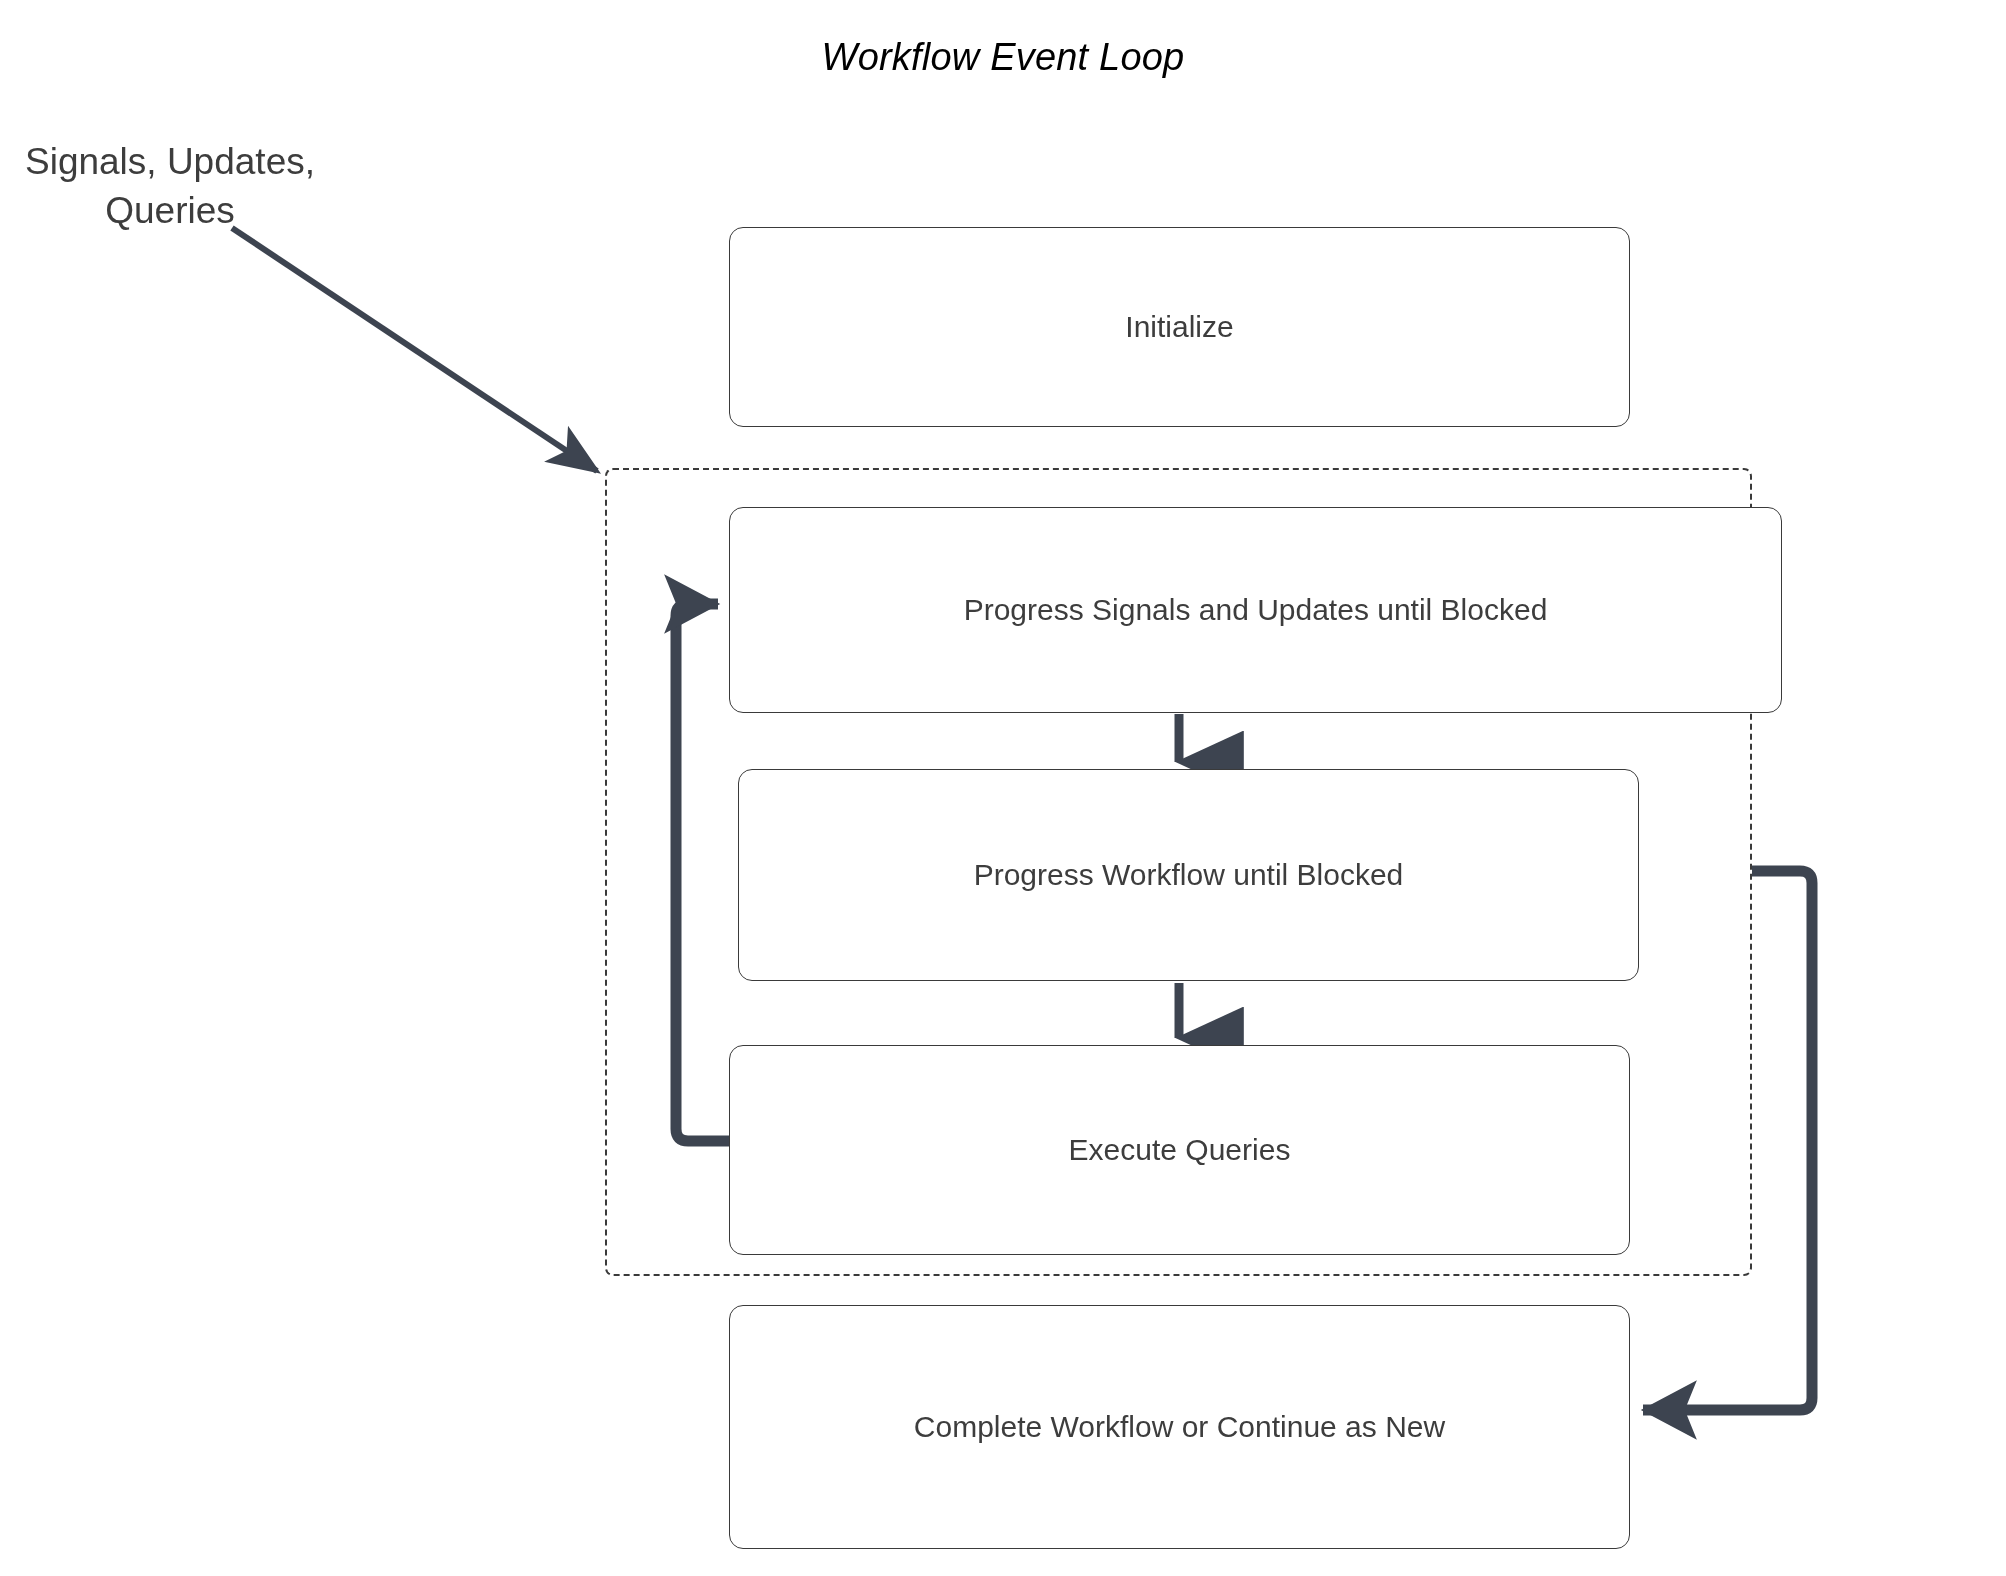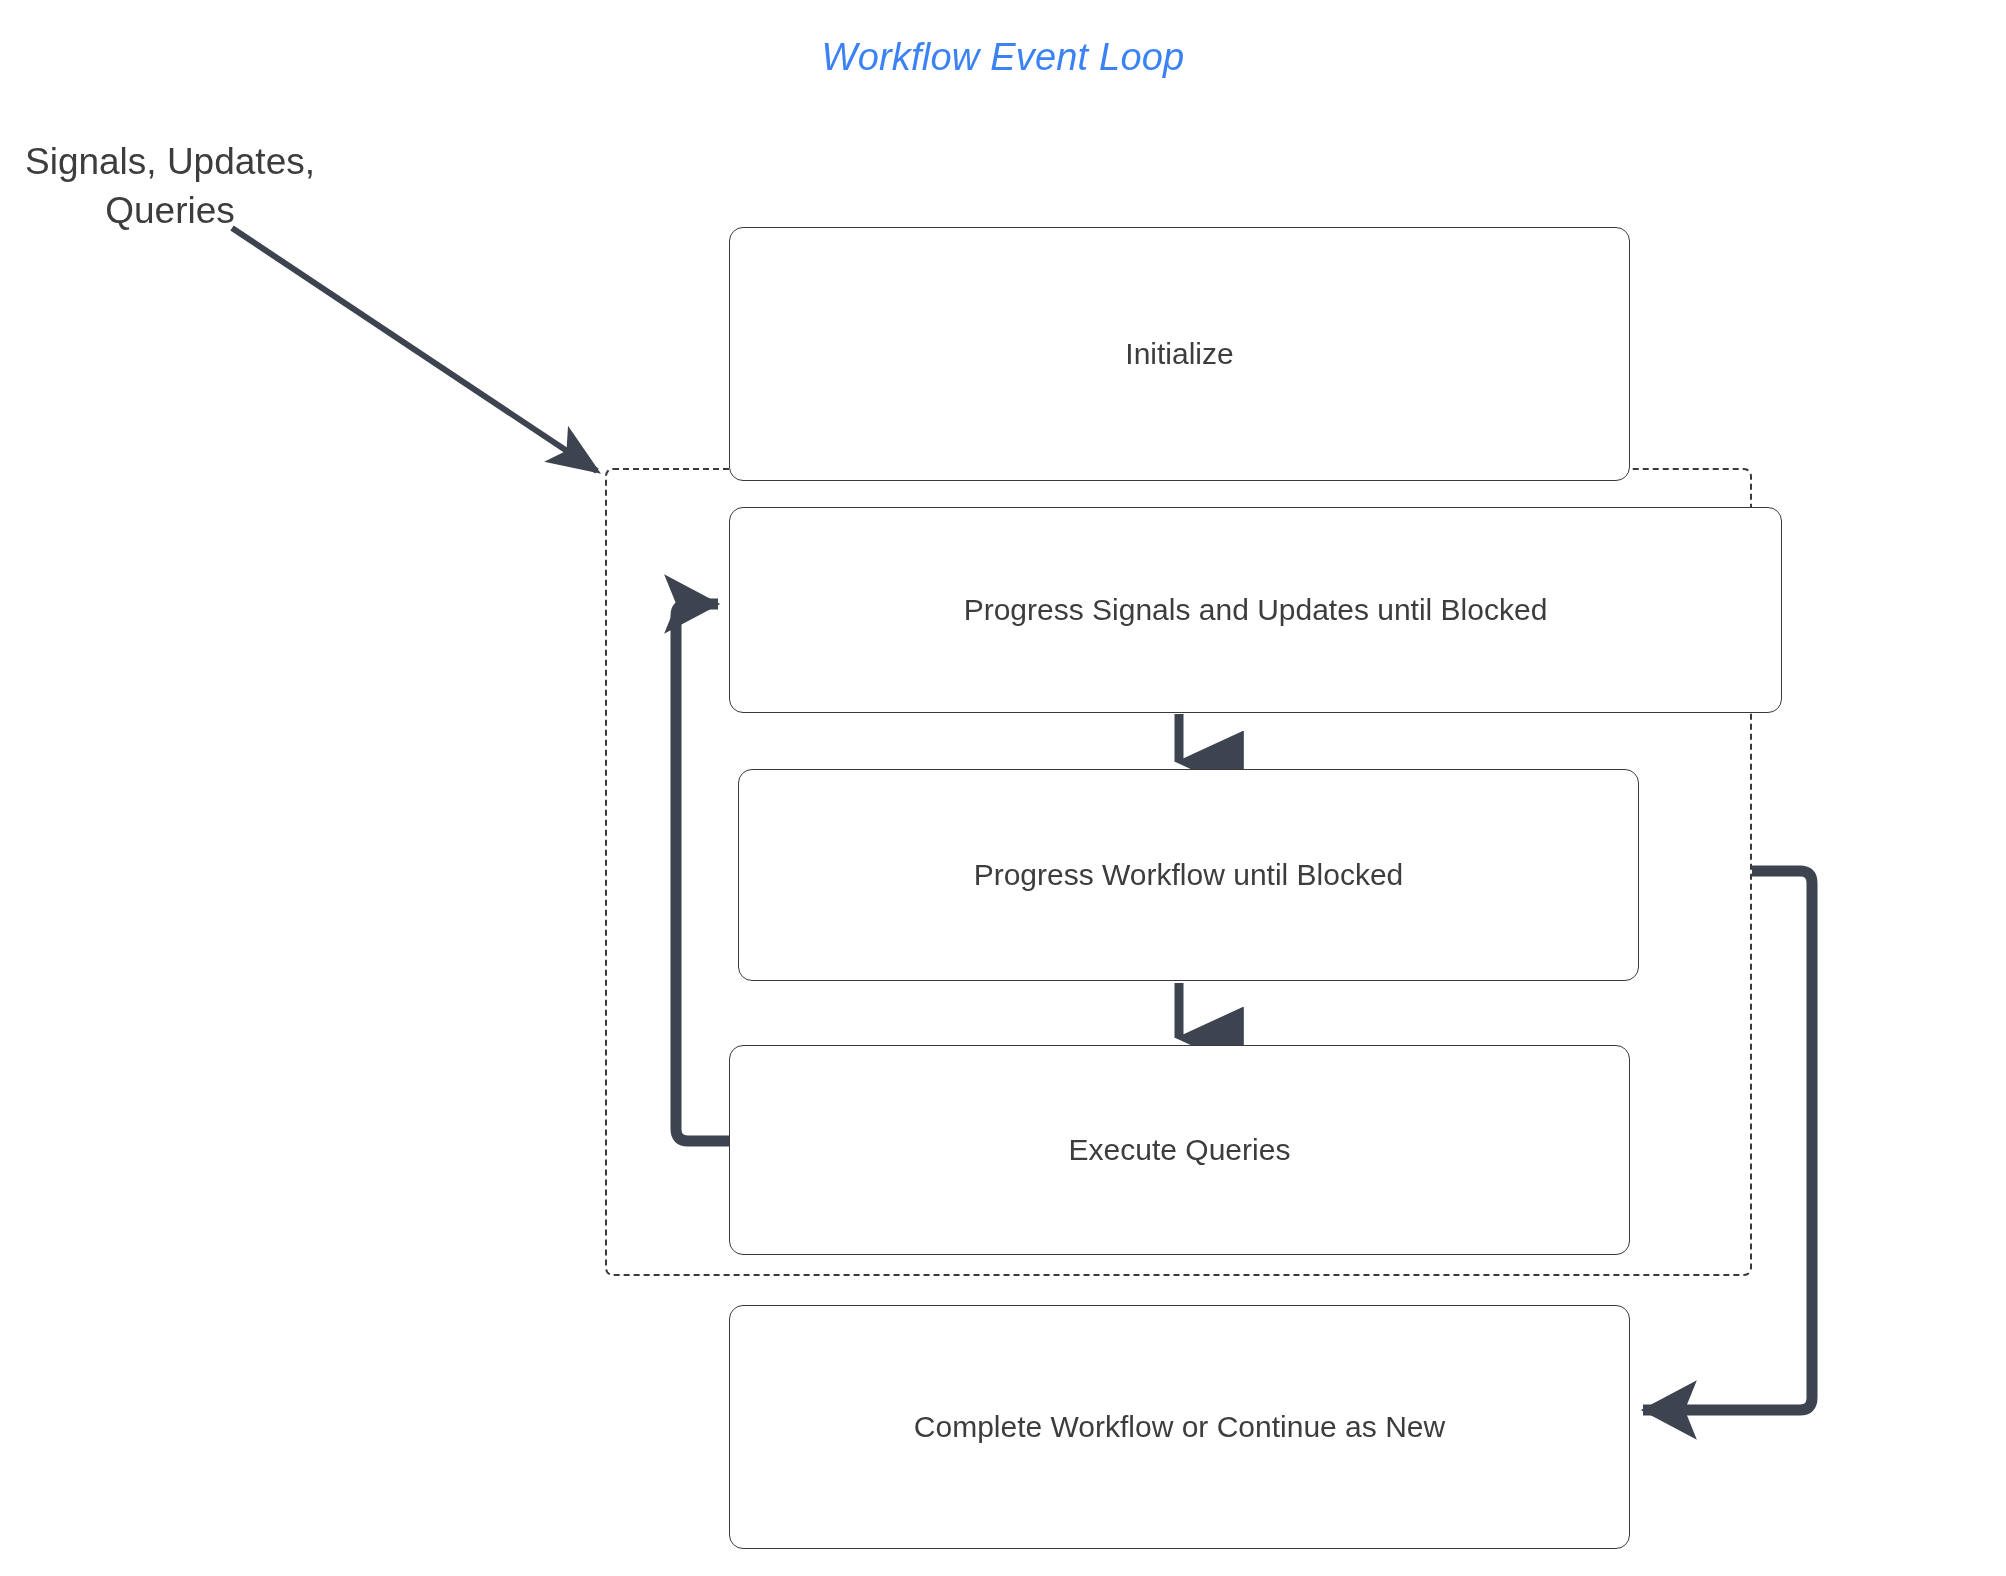--- a/index.html
+++ b/index.html
@@ -28,21 +28,21 @@
 
   
   .diagram-title {
     position: absolute;
     left: 0;
     top: 36px;
     width: 2006px;
     text-align: center;
     font-size: 38px;
     font-style: italic;
-    color: #3b82f6;
+    color: #000000;
     letter-spacing: 0.2px;
     white-space: nowrap;
   }
   .edge-label {
     position: absolute;
     left: 20px;
     top: 138px;
     width: 300px;
     text-align: center;
     font-size: 37px;
@@ -59,21 +59,21 @@
     border-radius: 14px;
     background: #ffffff;
     display: flex;
     align-items: center;
     justify-content: center;
     color: #3d3d3d;
     font-size: 30px;
     text-align: center;
     z-index: 3;
   }
-  #node-initialize      { left: 729px;  top: 227px;  width: 901px; height: 254px; }
+  #node-initialize      { left: 729px;  top: 227px;  width: 901px; height: 200px; }
   #node-progress-signals{ left: 729px;  top: 507px;  width: 1053px; height: 206px; }
   #node-progress-workflow{left: 729px;  top: 769px;  width: 901px; height: 212px; margin-left: 9px; }
   #node-execute-queries { left: 729px;  top: 1045px; width: 901px; height: 210px; }
   #node-complete        { left: 729px;  top: 1305px; width: 901px; height: 244px; }
 
   
   #loop-container {
     position: absolute;
     left: 605px;
     top: 468px;

